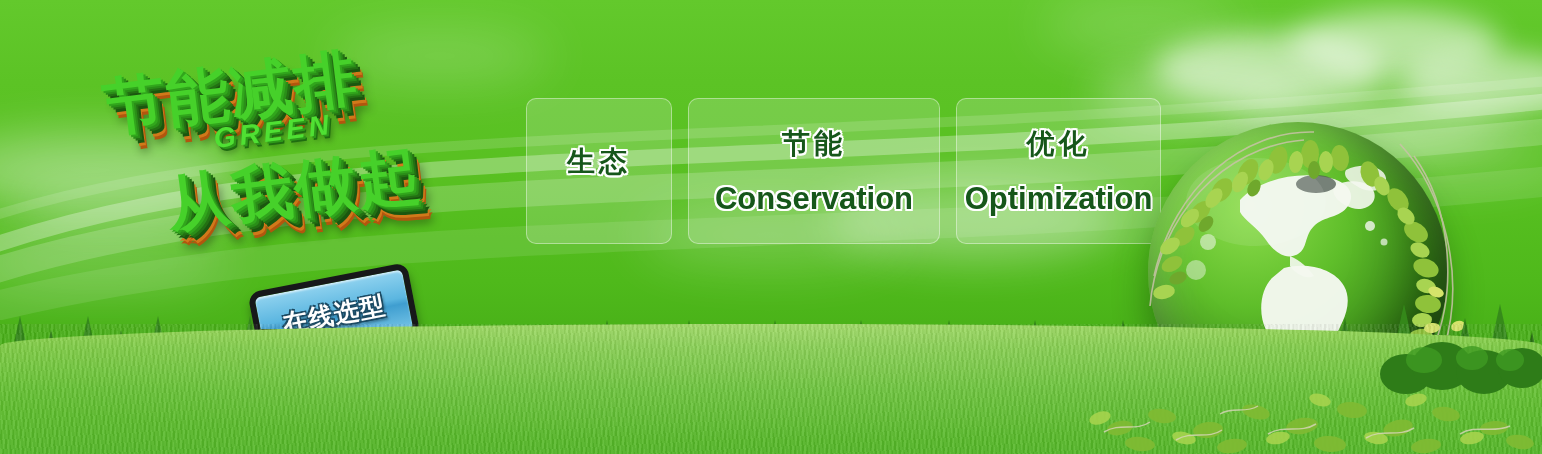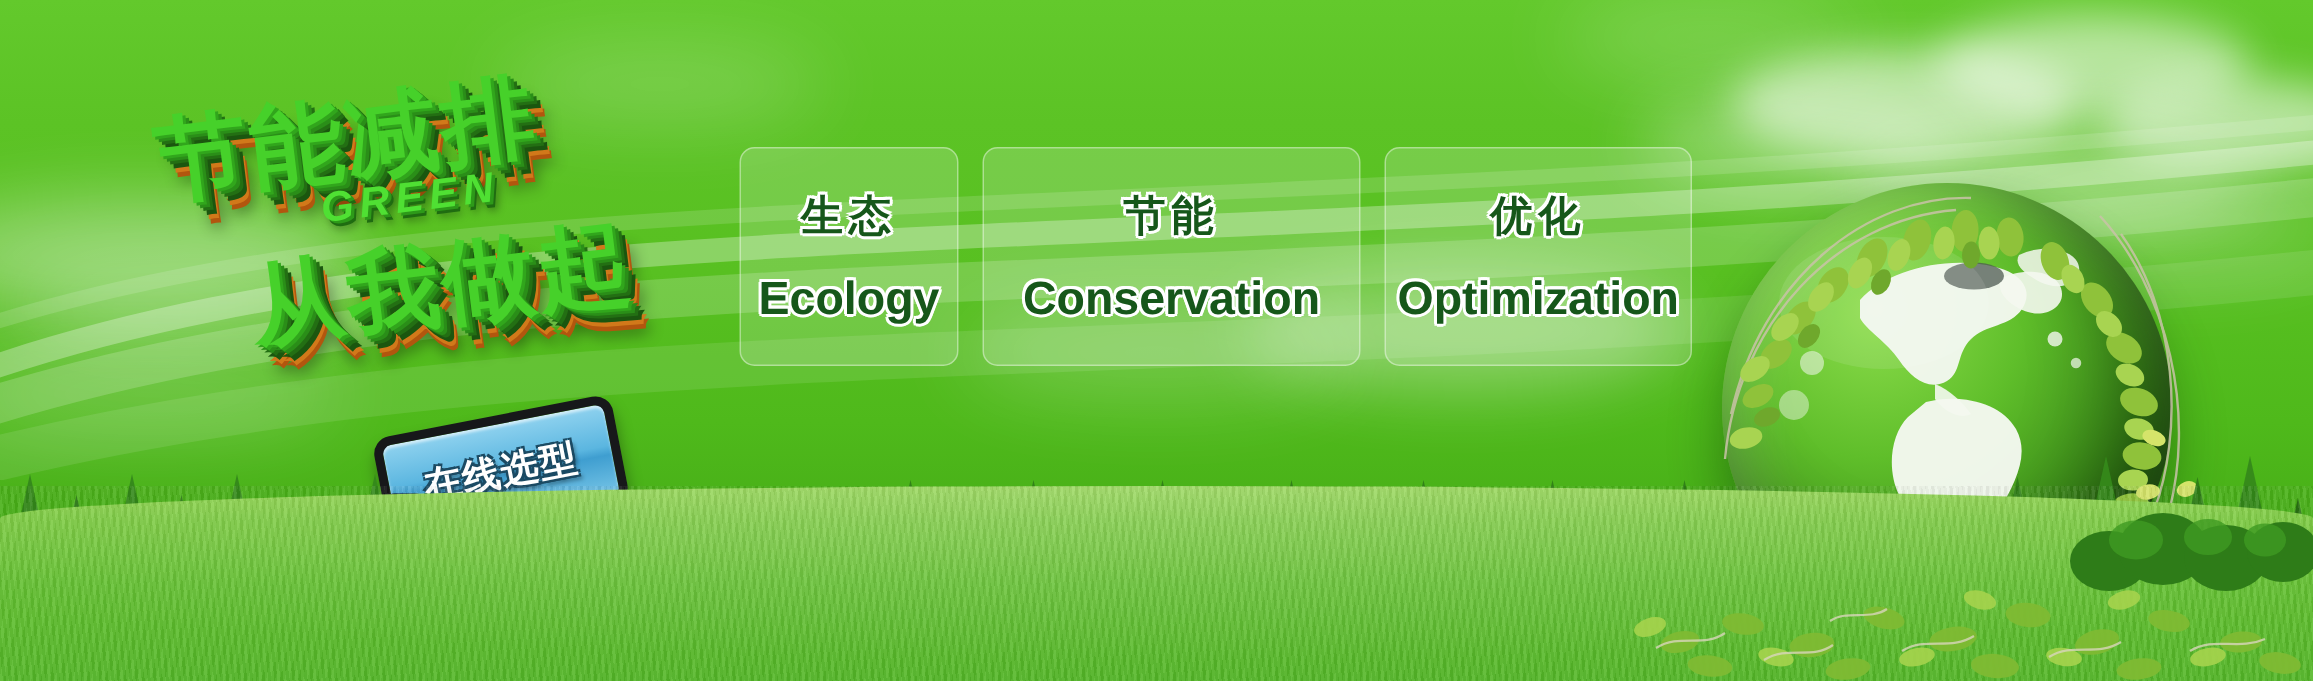--- a/index.html
+++ b/index.html
@@ -91,21 +91,21 @@
   
   #cards{position:absolute;left:493px;top:98px;height:146px;display:flex;align-items:stretch;gap:16px;}
   .card{
     box-sizing:border-box;
     background:rgba(255,255,255,.17);
     border:1px solid rgba(255,255,255,.40);
     border-radius:10px;
     display:flex;flex-direction:column;align-items:center;justify-content:center;
     cursor:pointer;
   }
-  .card.c1{width:146px;}
+  .card.c1{width:146px;margin-left:33px;}
   .card.c2{width:252px;}
   .card.c3{width:205px;}
   .cn{
     font-size:28px;font-weight:bold;color:#16571a;margin-bottom:18px;
     text-shadow:-1.6px -1.6px 0 #fff,1.6px -1.6px 0 #fff,-1.6px 1.6px 0 #fff,1.6px 1.6px 0 #fff,
                 0 -2px 0 #fff,0 2px 0 #fff,-2px 0 0 #fff,2px 0 0 #fff;
     letter-spacing:4px;
   }
   .en{
     font-size:31px;font-weight:bold;color:#16571a;
@@ -168,21 +168,20 @@
   </div>
   <svg id="handCursor" viewBox="0 0 70 78">
     <path d="M26,6 L34,6 L34,34 L38,34 L38,20 L46,20 L46,36 L50,36 L50,26 L58,26 L58,40
              L62,40 L62,54 C62,66 54,74 42,74 L28,74 C18,74 10,66 6,56 L0,42
              L8,36 L18,46 L18,6 Z" fill="#ffffff" stroke="#111111" stroke-width="4" stroke-linejoin="round"></path>
   </svg>
 
   <div id="cards">
     <div class="card c1">
       <div class="cn">生态</div>
-      <div class="en">Ecology</div>
     </div>
     <div class="card c2">
       <div class="cn">节能</div>
       <div class="en">Conservation</div>
     </div>
     <div class="card c3">
       <div class="cn">优化</div>
       <div class="en">Optimization</div>
     </div>
   </div>

